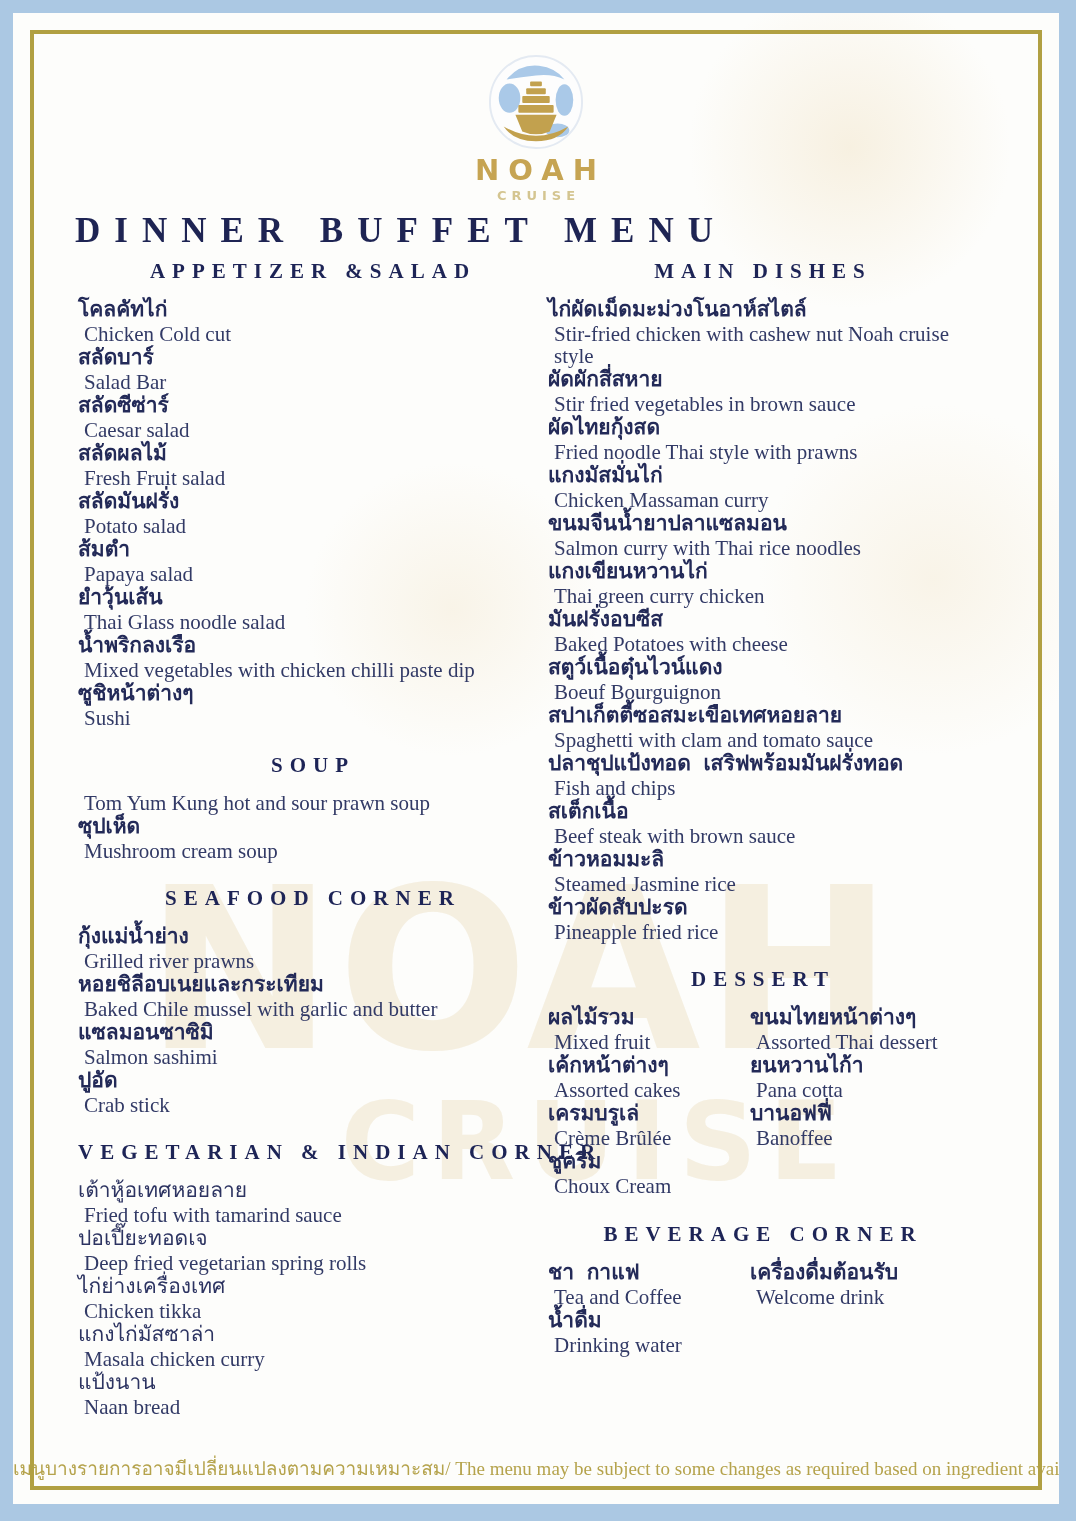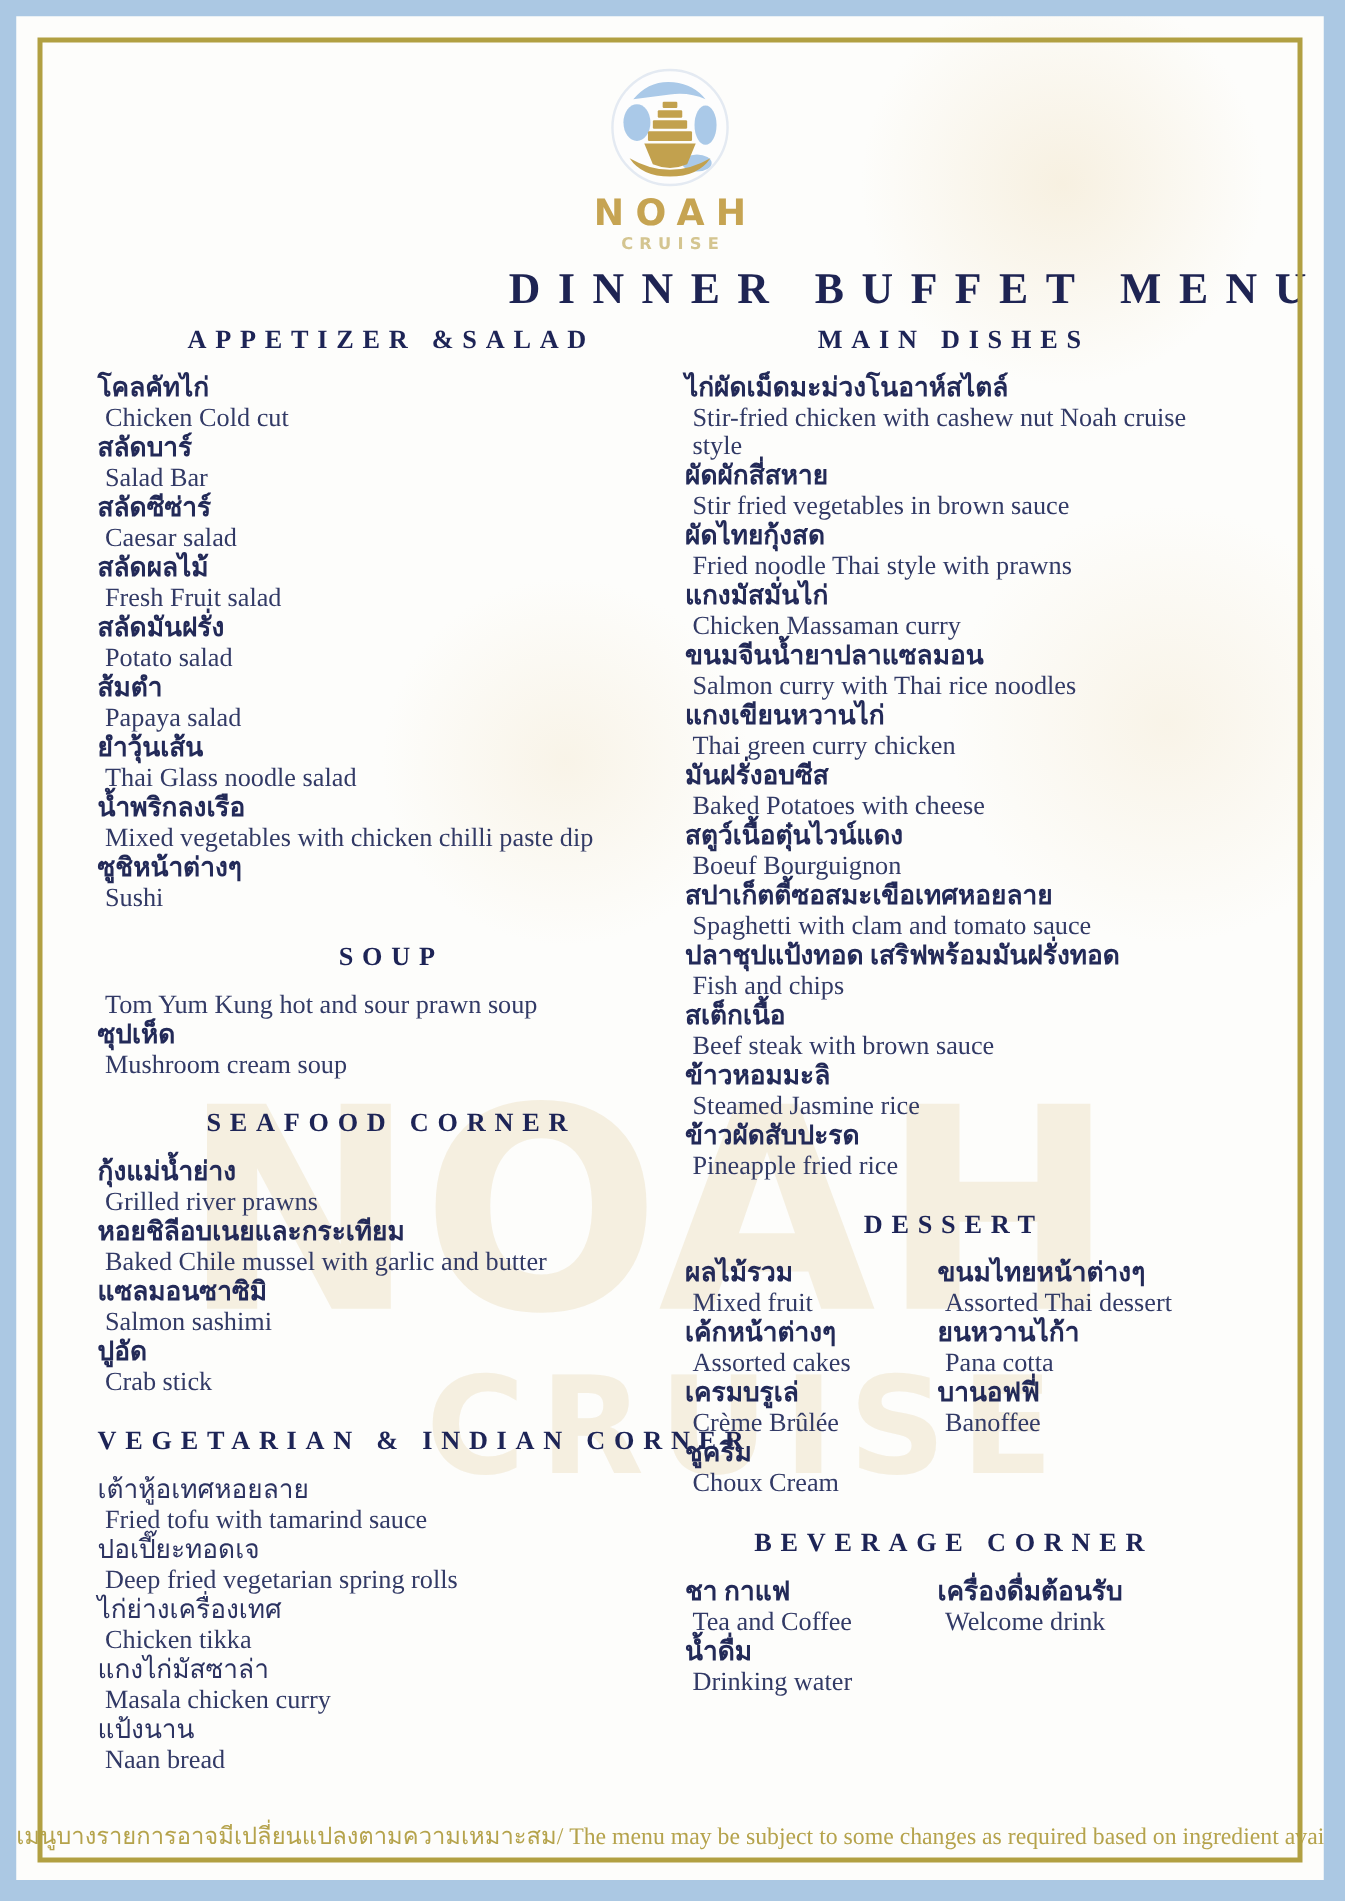--- a/index.html
+++ b/index.html
@@ -12,30 +12,30 @@
           radial-gradient(circle 250px at 88% 38%, rgba(245,236,216,0.55), rgba(245,236,216,0) 70%);}
   .gold-frame{position:absolute;left:17px;top:17px;right:17px;bottom:14px;border:4px solid #b1a042;pointer-events:none;z-index:3;}
   .watermark{position:absolute;z-index:0;font-weight:bold;color:rgba(238,226,197,0.5);font-family:"DejaVu Sans",sans-serif;white-space:nowrap;}
   .wm1{top:845px;left:50%;transform:translateX(-52%);font-size:225px;letter-spacing:4px;line-height:1;}
   .wm2{top:1075px;left:50%;transform:translateX(-38%);font-size:108px;letter-spacing:12px;line-height:1;}
   .content{position:relative;z-index:1;}
   .logo-wrap{padding-top:40px;text-align:center;}
   .logo-circle{display:block;margin:0 auto;}
   .brand-name{margin-top:2px;font-size:29px;font-weight:bold;color:#c6a452;letter-spacing:9px;text-indent:9px;}
   .brand-sub{margin-top:1px;font-size:13px;font-weight:bold;color:#d4c590;letter-spacing:5px;text-indent:5px;}
-  .page-title{margin-top:8px;text-align:right;font-family:"Liberation Serif","DejaVu Serif",serif;
-              font-weight:bold;font-size:35px;color:#1e2453;letter-spacing:14px;text-indent:14px;white-space:nowrap;}
+  .page-title{margin-top:8px;text-align:left;font-family:"Liberation Serif","DejaVu Serif",serif;
+              font-weight:bold;font-size:35px;color:#1e2453;letter-spacing:14px;text-indent:14px;white-space:nowrap;padding-left:48px;}
   .menu-body{display:flex;padding:8px 30px 0 65px;}
   .col-left{width:470px;flex:none;}
   .col-right{width:430px;flex:none;}
   .section-heading{font-family:"Liberation Serif","DejaVu Serif",serif;font-weight:bold;font-size:21px;
                    color:#1d2456;letter-spacing:7px;text-align:center;margin:24px 0 14px;white-space:nowrap;}
   .section-heading:first-child{margin-top:0;}
   .menu-item{margin-bottom:1px;}
-  .menu-item .thai{font-size:21px;line-height:25px;font-weight:bold;color:#232a58;font-family:Liberation Serif, serif;}
+  .menu-item .thai{font-size:21px;line-height:25px;font-weight:bold;color:#232a58;font-family:Liberation Mono, monospace;}
   .menu-item .thai.light{font-weight:normal;color:#2c3361;}
   .menu-item .eng{font-size:21px;line-height:22px;color:#323a66;padding-left:6px;
                   font-family:"Liberation Serif","DejaVu Serif",serif;}
   .two-col{display:grid;grid-template-columns:202px 1fr;column-gap:0;}
   .footer{position:absolute;left:0;right:0;top:1440px;text-align:center;font-size:19px;color:#b5a34c;
           font-family:"Liberation Serif","DejaVu Serif",serif;z-index:2;white-space:nowrap;}
 </style>
 </head>
 <body>
 

